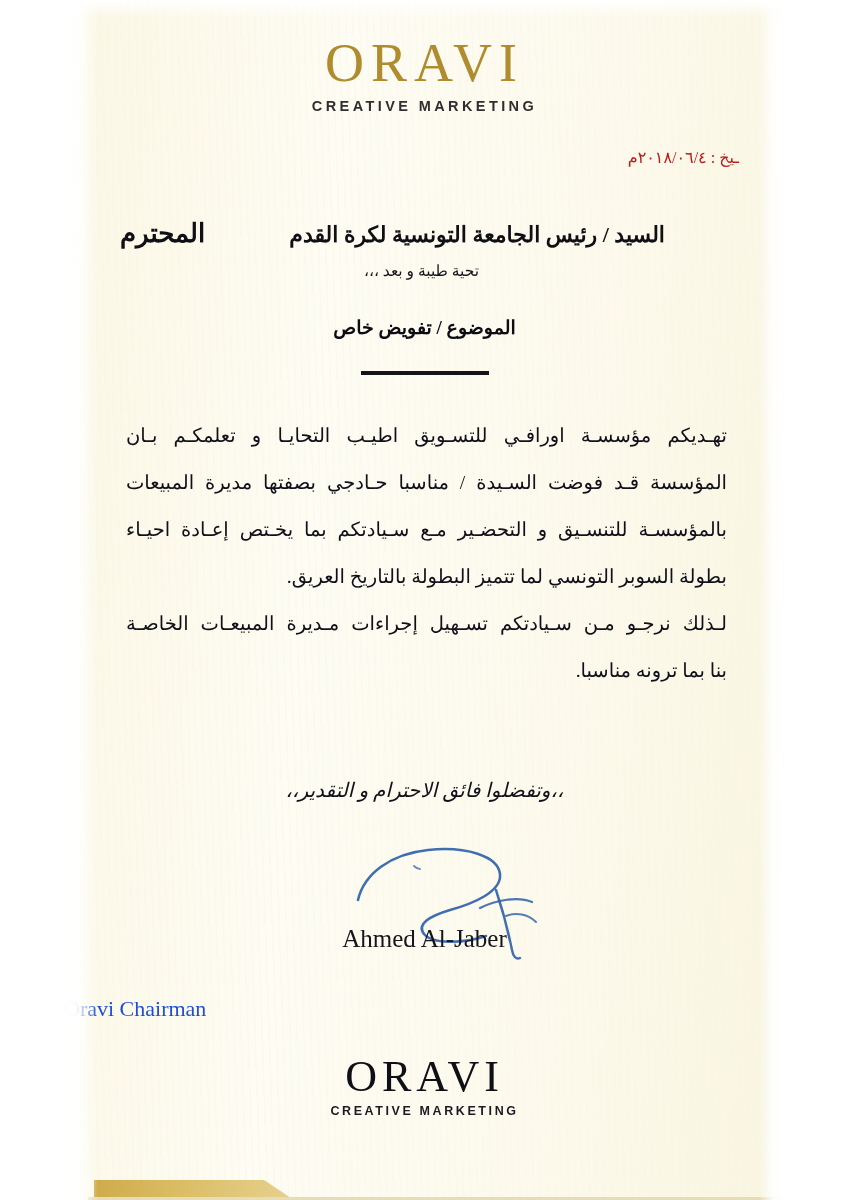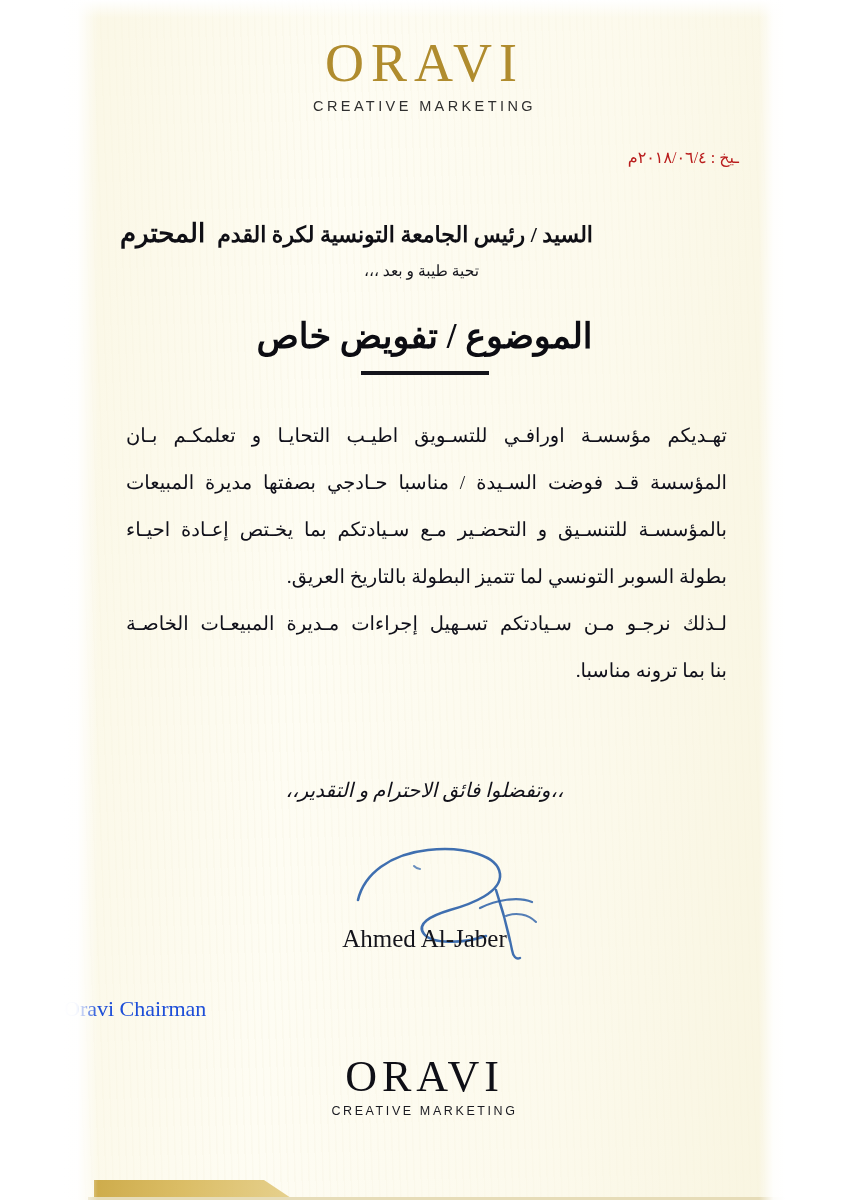--- a/index.html
+++ b/index.html
@@ -62,21 +62,21 @@
     font-weight: 400;
     line-height: 1;
     display: inline-block;
   }
   .logo-sub {
     margin-top: 8px;
     font-family: "Liberation Sans", sans-serif;
     font-size: 14.5px;
     letter-spacing: 3.4px;
     color: #2f2f2f;
-    font-weight: 400;
+    font-weight: 700;
   }
 
   
   .date-line {
     position: absolute;
     top: 148px;
     right: 46px;
     font-family: "Liberation Serif", serif;
     font-size: 16px;
     color: #b91c1c;
@@ -94,21 +94,21 @@
     display: flex;
     justify-content: space-between;
     align-items: baseline;
   }
   .addressee-main {
     font-family: "Liberation Serif", serif;
     font-size: 22px;
     font-weight: bold;
     color: #0f0f15;
     flex: 1;
-    text-align: left;
+    text-align: center;
   }
   .addressee-honorific {
     font-family: "Liberation Serif", serif;
     font-size: 26px;
     font-weight: bold;
     color: #0f0f15;
     white-space: nowrap;
     margin-right: 12px;
   }
   .greeting {
@@ -124,21 +124,21 @@
   }
 
   
   .subject {
     position: absolute;
     top: 316px;
     left: 0; right: 0;
     text-align: center;
     direction: rtl;
     font-family: "Liberation Serif", serif;
-    font-size: 35px;
+    font-size: 19px;
     font-weight: bold;
     color: #0c0c12;
     letter-spacing: 0.5px;
   }
   .subject-rule {
     position: absolute;
     top: 371px;
     left: 50%;
     transform: translateX(-50%);
     width: 128px;

